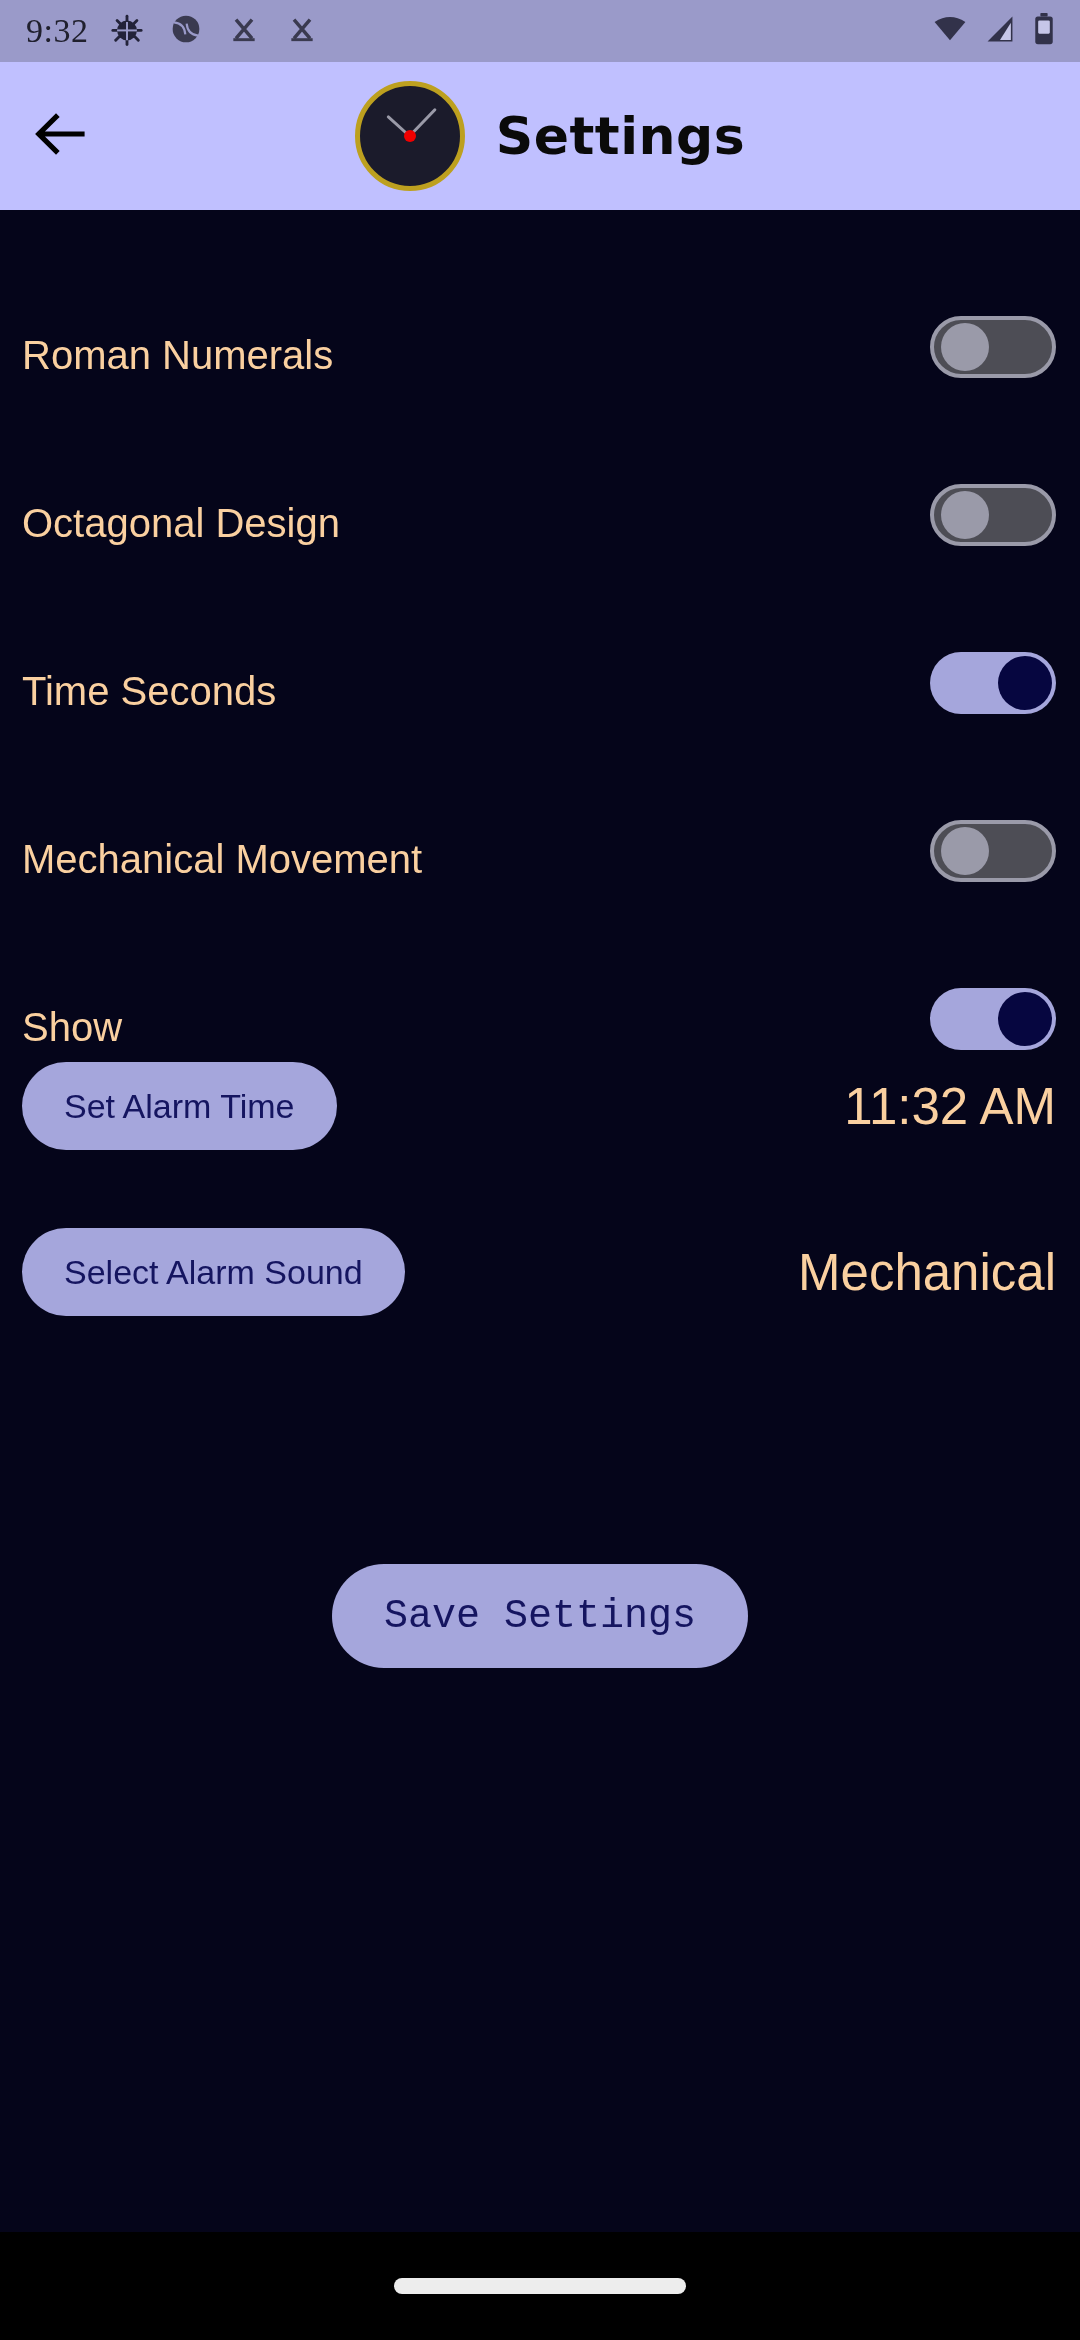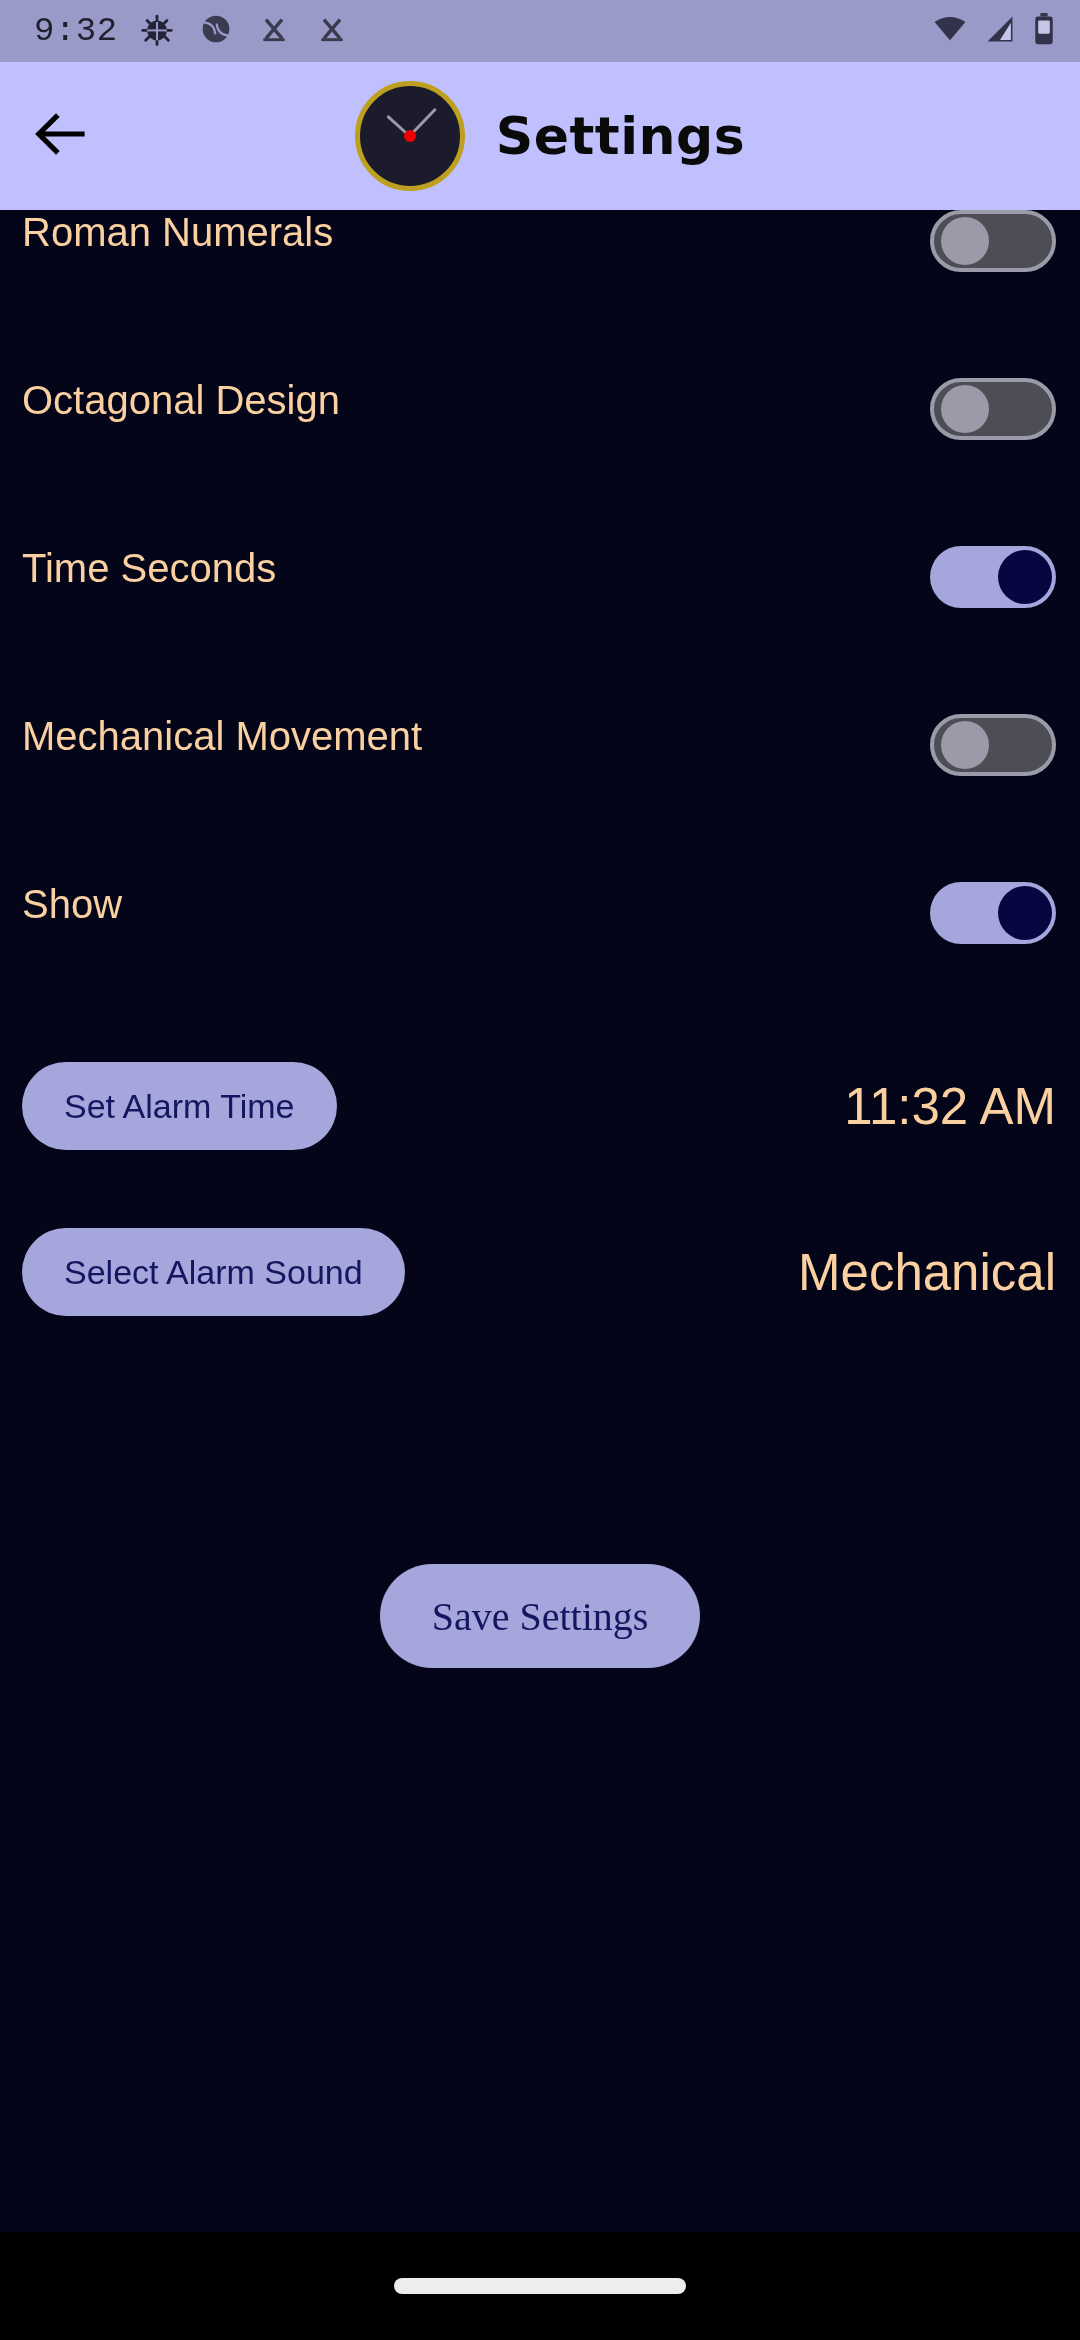--- a/index.html
+++ b/index.html
@@ -28,24 +28,23 @@
     background: #9a9ac9;
     display: flex;
     align-items: center;
     padding: 0 24px 0 26px;
     box-sizing: border-box;
     flex: 0 0 auto;
   }
   .status-clock {
     font-size: 34px;
     color: #20202e;
-    font-family: Liberation Mono, monospace;
+    font-family: Liberation Serif, serif;
     letter-spacing: 0.5px;
     margin-right: 22px;
-    margin-left: 8px;
   }
   .status-left-icons {
     display: flex;
     align-items: center;
     gap: 26px;
     flex: 1 1 auto;
   }
   .status-right-icons {
     display: flex;
     align-items: center;
@@ -135,21 +134,21 @@
     flex: 1 1 auto;
     position: relative;
     background: #05051a;
     padding: 0 22px;
     box-sizing: border-box;
   }
 
   .setting-row {
     height: 168px;
     display: flex;
-    align-items: flex-start;
+    align-items: flex-end;
     justify-content: space-between;
     gap: 44px;
   }
   .setting-label {
     font-size: 40px;
     color: #fad0a0;
     font-family: "Liberation Sans", sans-serif;
     white-space: nowrap;
   }
 
@@ -226,21 +225,21 @@
     justify-content: center;
   }
   .save-button {
     background: #a5a6dc;
     color: #151560;
     border: none;
     border-radius: 52px;
     height: 104px;
     padding: 0 52px;
     font-size: 40px;
-    font-family: Liberation Serif, serif;
+    font-family: Liberation Mono, monospace;
     cursor: pointer;
   }
 
   
   .nav-bar {
     height: 108px;
     background: #000000;
     display: flex;
     align-items: center;
     justify-content: center;

